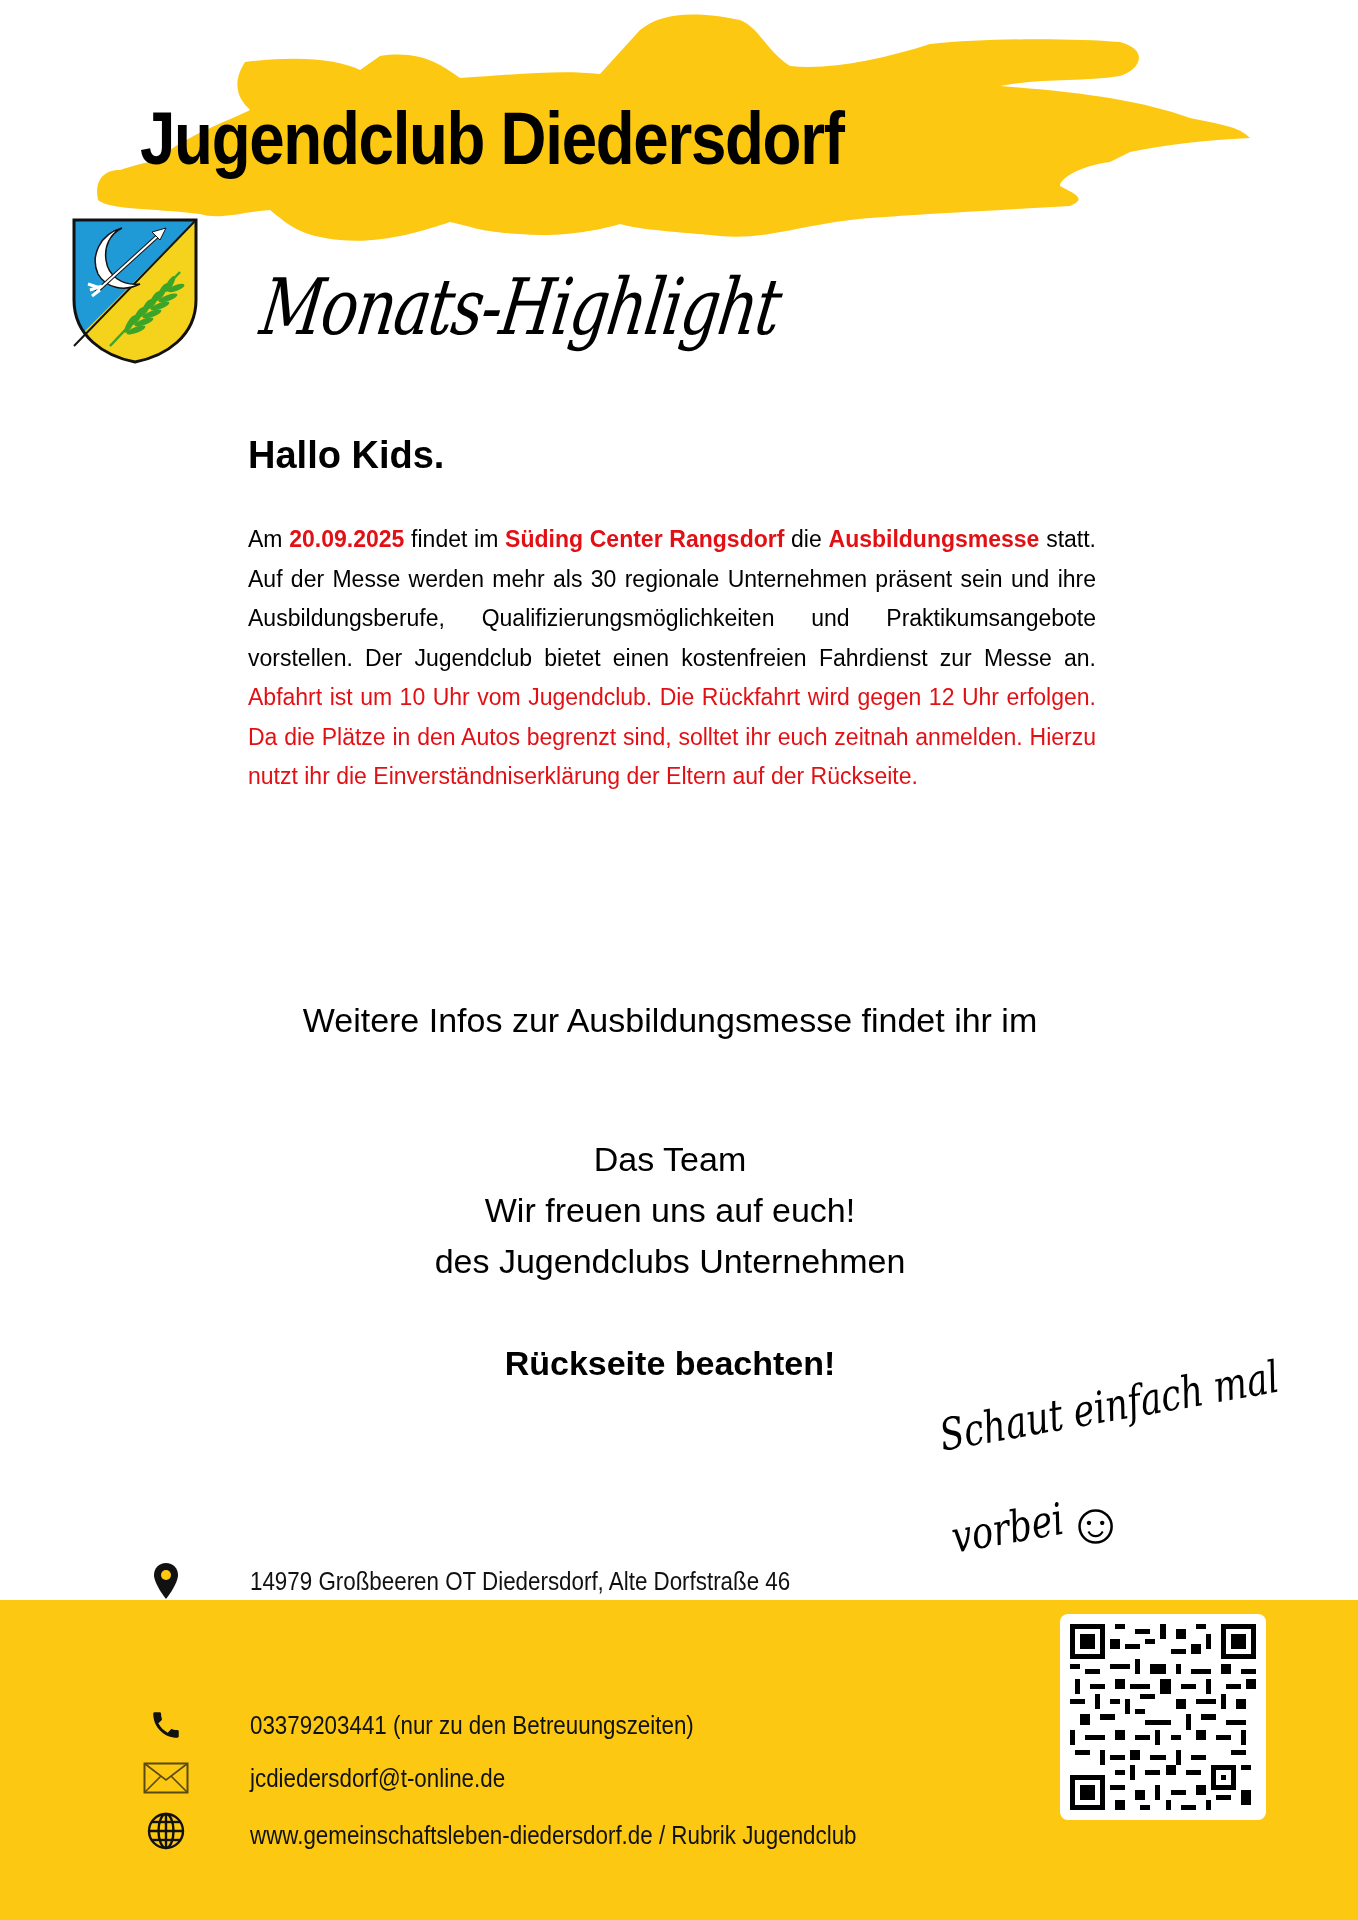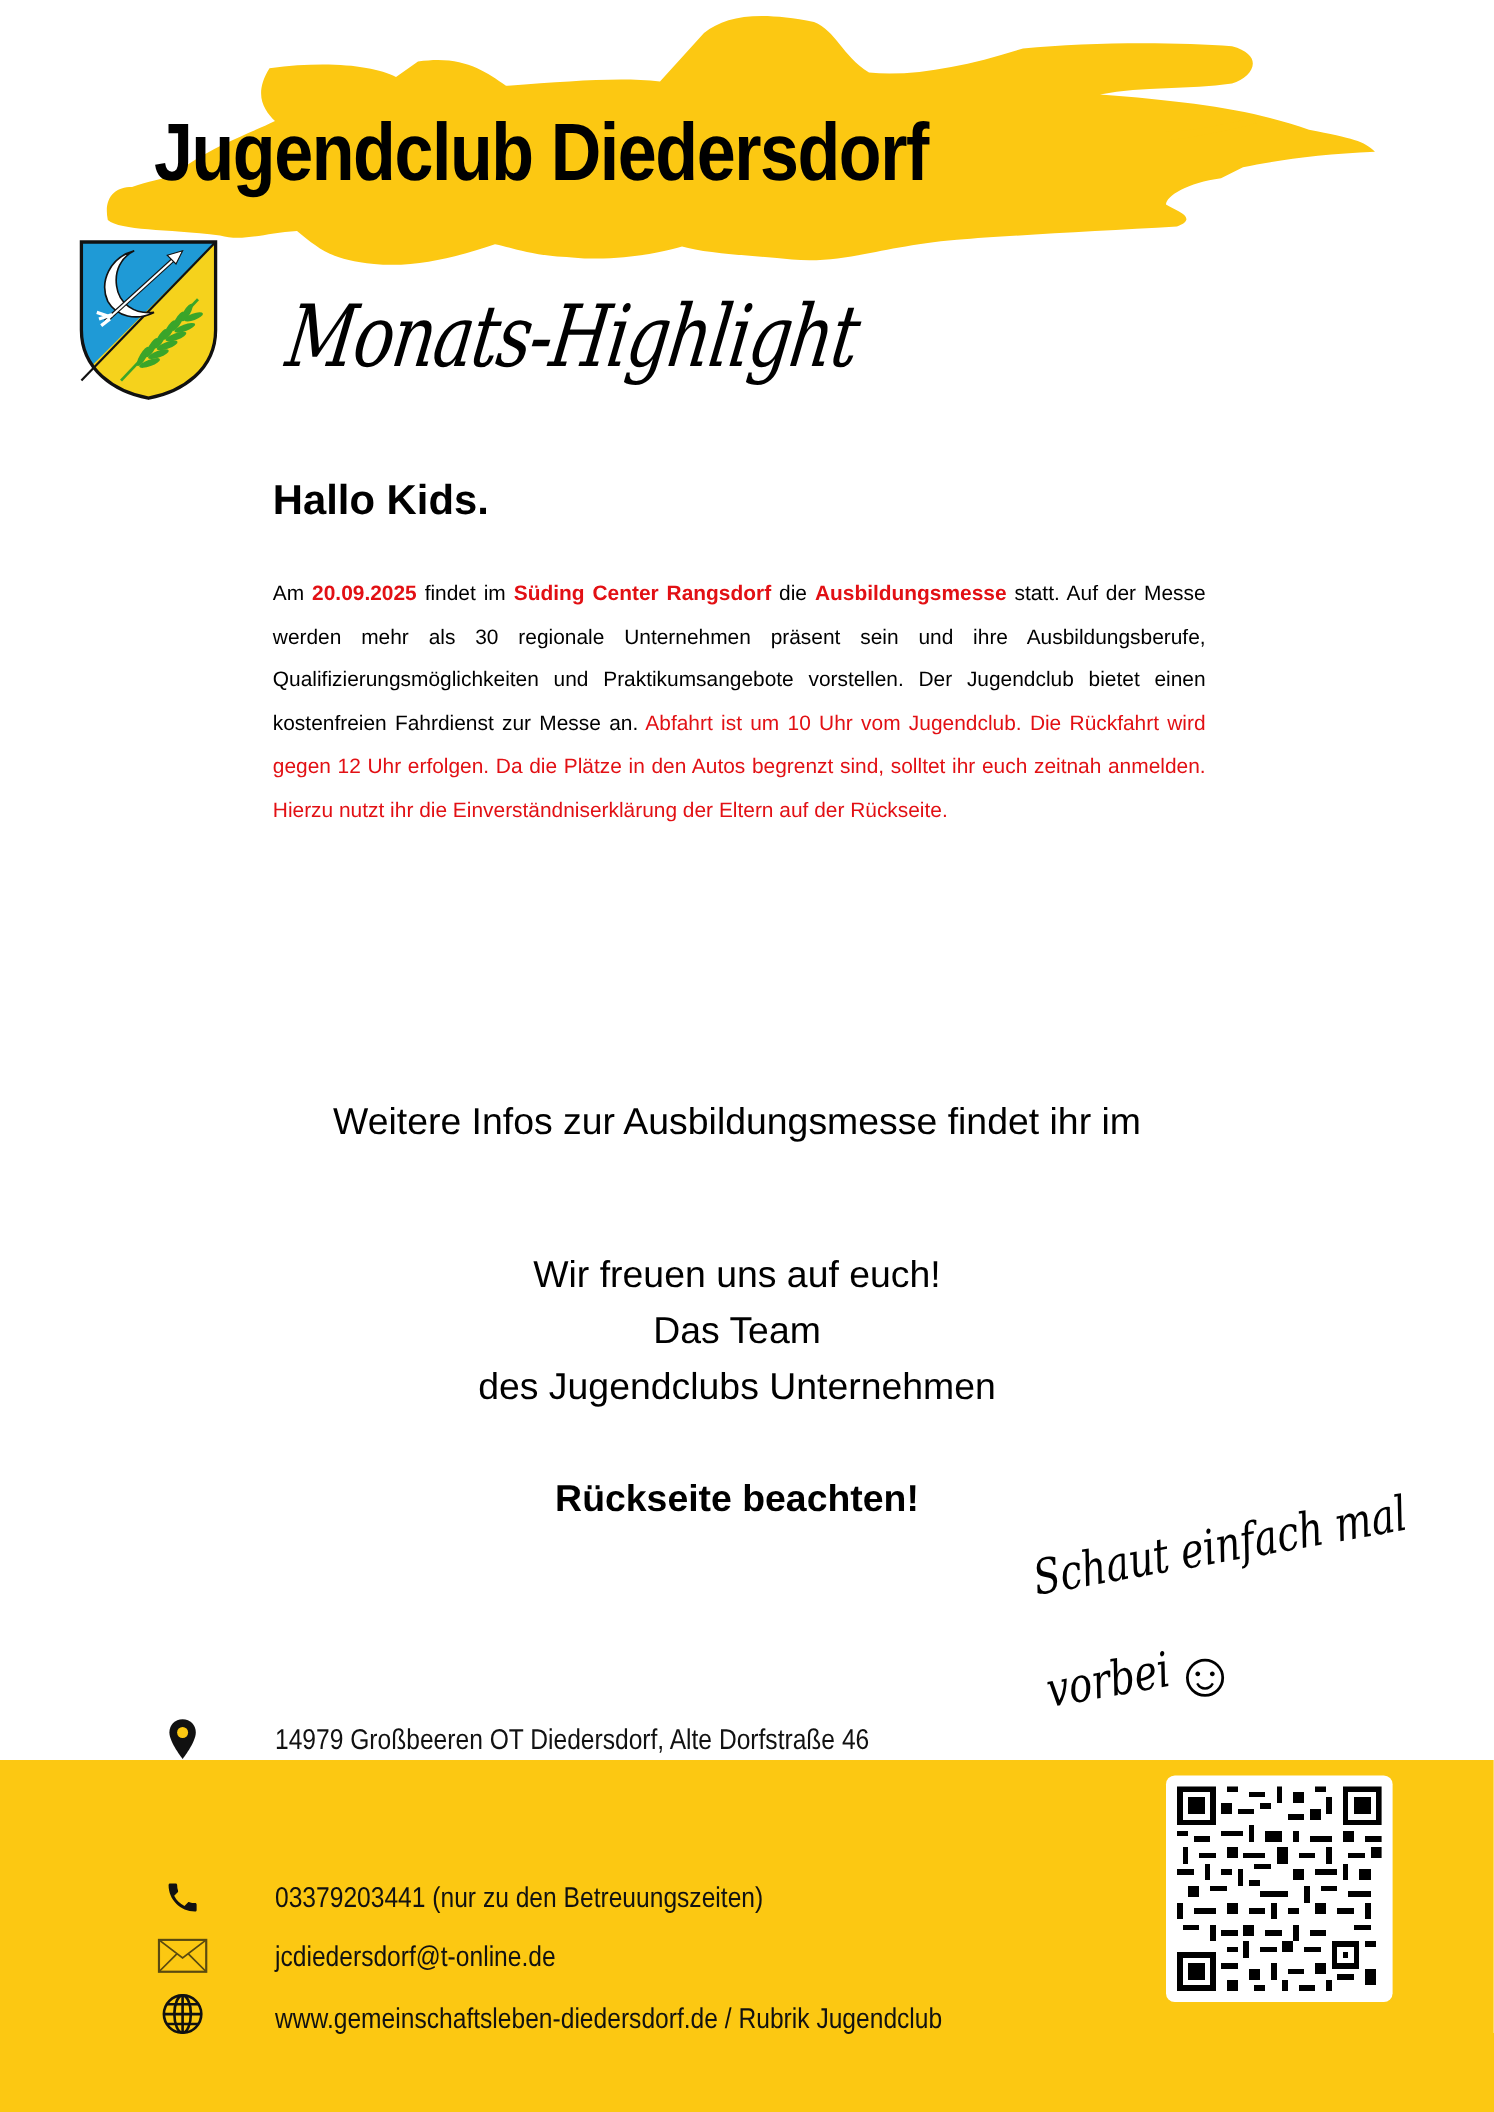--- a/index.html
+++ b/index.html
@@ -5,21 +5,21 @@
   html, body { margin:0; padding:0; }
   body { width:1358px; height:1920px; background:#ffffff; position:relative; overflow:hidden;
          font-family:"Liberation Sans", sans-serif; color:#000; }
   .brush { position:absolute; left:0; top:0; width:1358px; height:400px; }
   .club-title { position:absolute; left:140px; top:96px; font-size:74px; font-weight:bold;
                 letter-spacing:-1.5px; transform:scaleX(0.86); transform-origin:left top; white-space:nowrap; }
   .crest { position:absolute; left:70px; top:216px; width:130px; height:148px; }
   .highlight { position:absolute; left:268px; top:262px; font-family:"DejaVu Serif", serif; font-style:italic;
                font-size:78px; transform:skewX(-8deg) scaleX(0.78); transform-origin:left top; white-space:nowrap;
                font-weight:normal; letter-spacing:-2px; }
-  .content { position:absolute; left:248px; width:848px; font-size:19px; line-height:39.5px; }
+  .content { position:absolute; left:248px; width:848px; font-size:23px; line-height:39.5px; }
   .greeting { position:absolute; left:248px; top:434px; font-size:38px; font-weight:bold; }
   .para { top:520px; text-align:justify; }
   .para .red { color:#e21014; }
   .para b.red { font-weight:bold; }
   .center { position:absolute; left:200px; width:940px; text-align:center; font-size:34px; }
   .link { color:#1a1acc; text-decoration:underline; }
   .closing p { margin:0; line-height:51px; }
   .back-note { font-weight:bold;text-align:center; }
   .script { position:absolute; font-family:"DejaVu Serif", serif; font-style:italic; font-size:44px;
             white-space:nowrap; transform-origin:left center; }
@@ -92,22 +92,22 @@
 
 <div class="content para">
   <span>Am </span><b class="red">20.09.2025</b><span> findet im </span><b class="red">Süding Center Rangsdorf</b><span> die </span><b class="red">Ausbildungsmesse</b><span> statt. Auf der Messe werden mehr als 30 regionale Unternehmen präsent sein und ihre Ausbildungsberufe, Qualifizierungsmöglichkeiten und Praktikumsangebote vorstellen. Der Jugendclub bietet einen kostenfreien Fahrdienst zur Messe an. </span><span class="red">Abfahrt ist um 10 Uhr vom Jugendclub. Die Rückfahrt wird gegen 12 Uhr erfolgen. Da die Plätze in den Autos begrenzt sind, solltet ihr euch zeitnah anmelden. Hierzu nutzt ihr die Einverständniserklärung der Eltern auf der Rückseite.</span>
 </div>
 
 <div class="center" style="top:1000px; line-height:41px;">
   <div>Weitere Infos zur Ausbildungsmesse findet ihr im</div>
 </div>
 
 <div class="center closing" style="top:1134px;">
+  <p>Das Team</p>
   <p>Wir freuen uns auf euch!</p>
-  <p>Das Team</p>
   <p>des Jugendclubs Unternehmen</p>
 </div>
 
 <div class="center back-note" style="top:1344px;">Rückseite beachten!</div>
 
 <div class="script" style="left:940px; top:1410px; transform:rotate(-10deg) scaleX(0.8);">Schaut einfach mal</div>
 <div class="script" style="left:952px; top:1512px; transform:rotate(-10deg) scaleX(0.8);">vorbei</div>
 <div style="position:absolute; left:1066px; top:1494px; font-size:58px; line-height:1;">☺</div>
 
 <div class="footer"></div>

